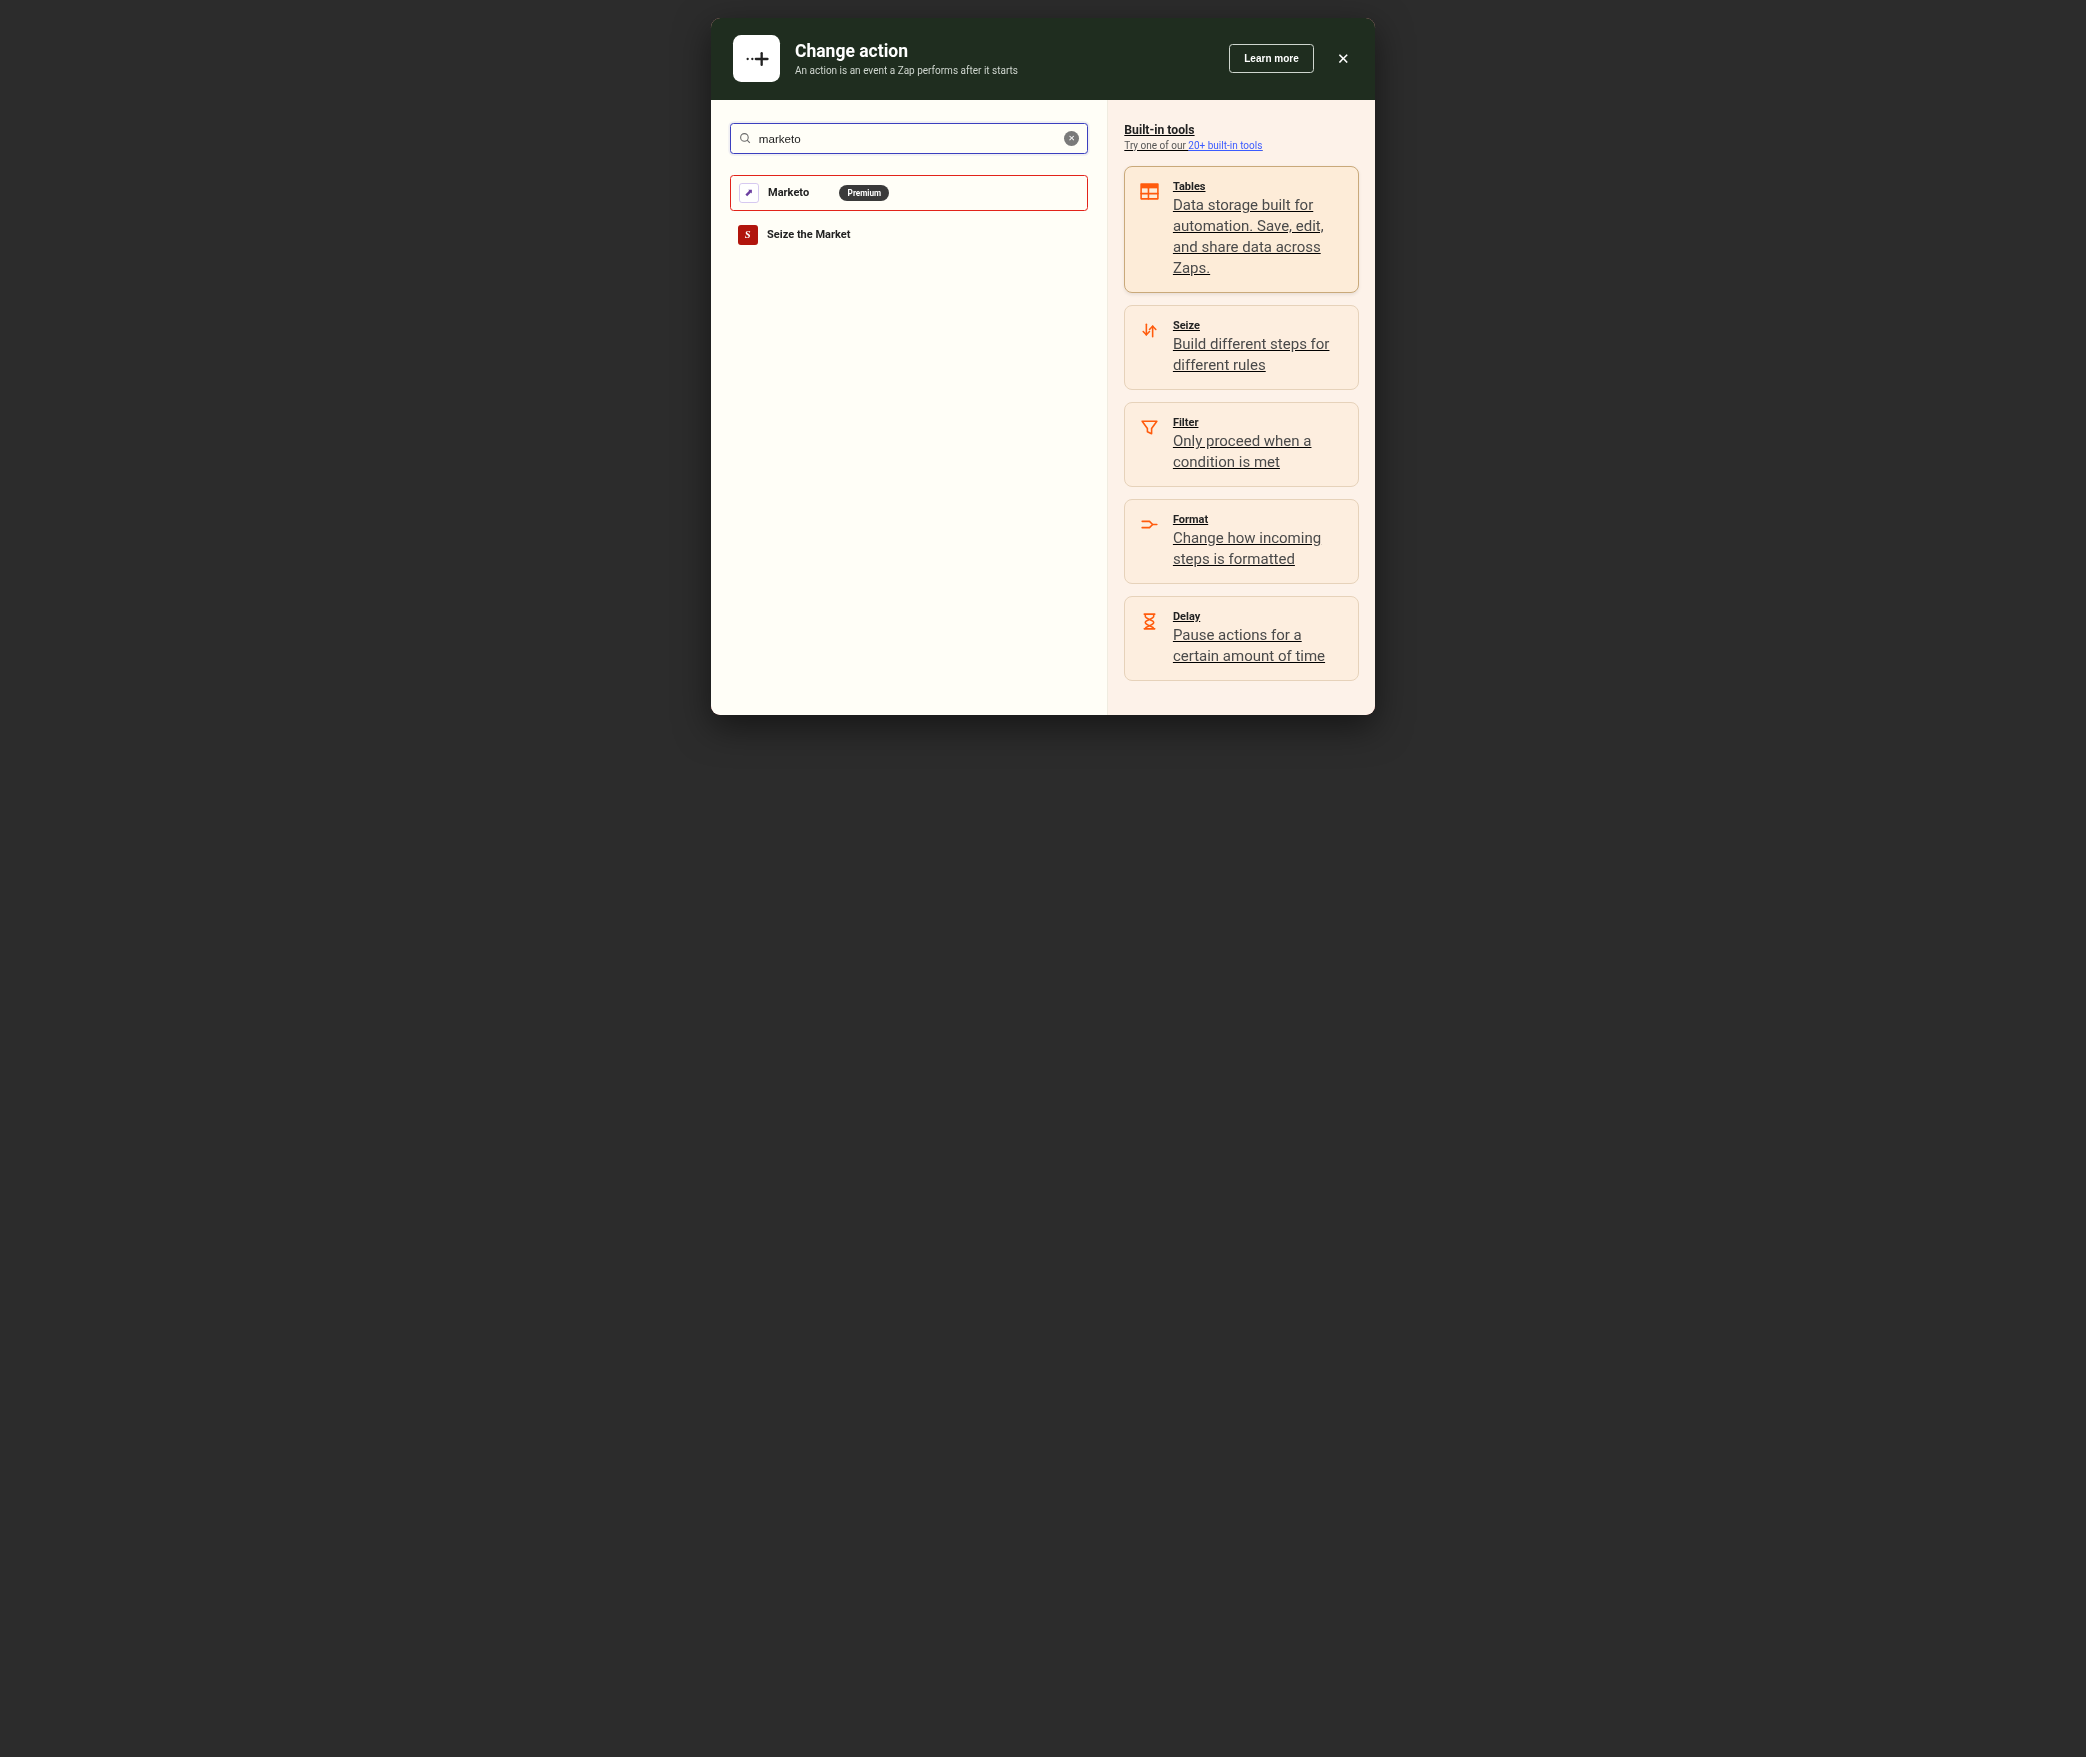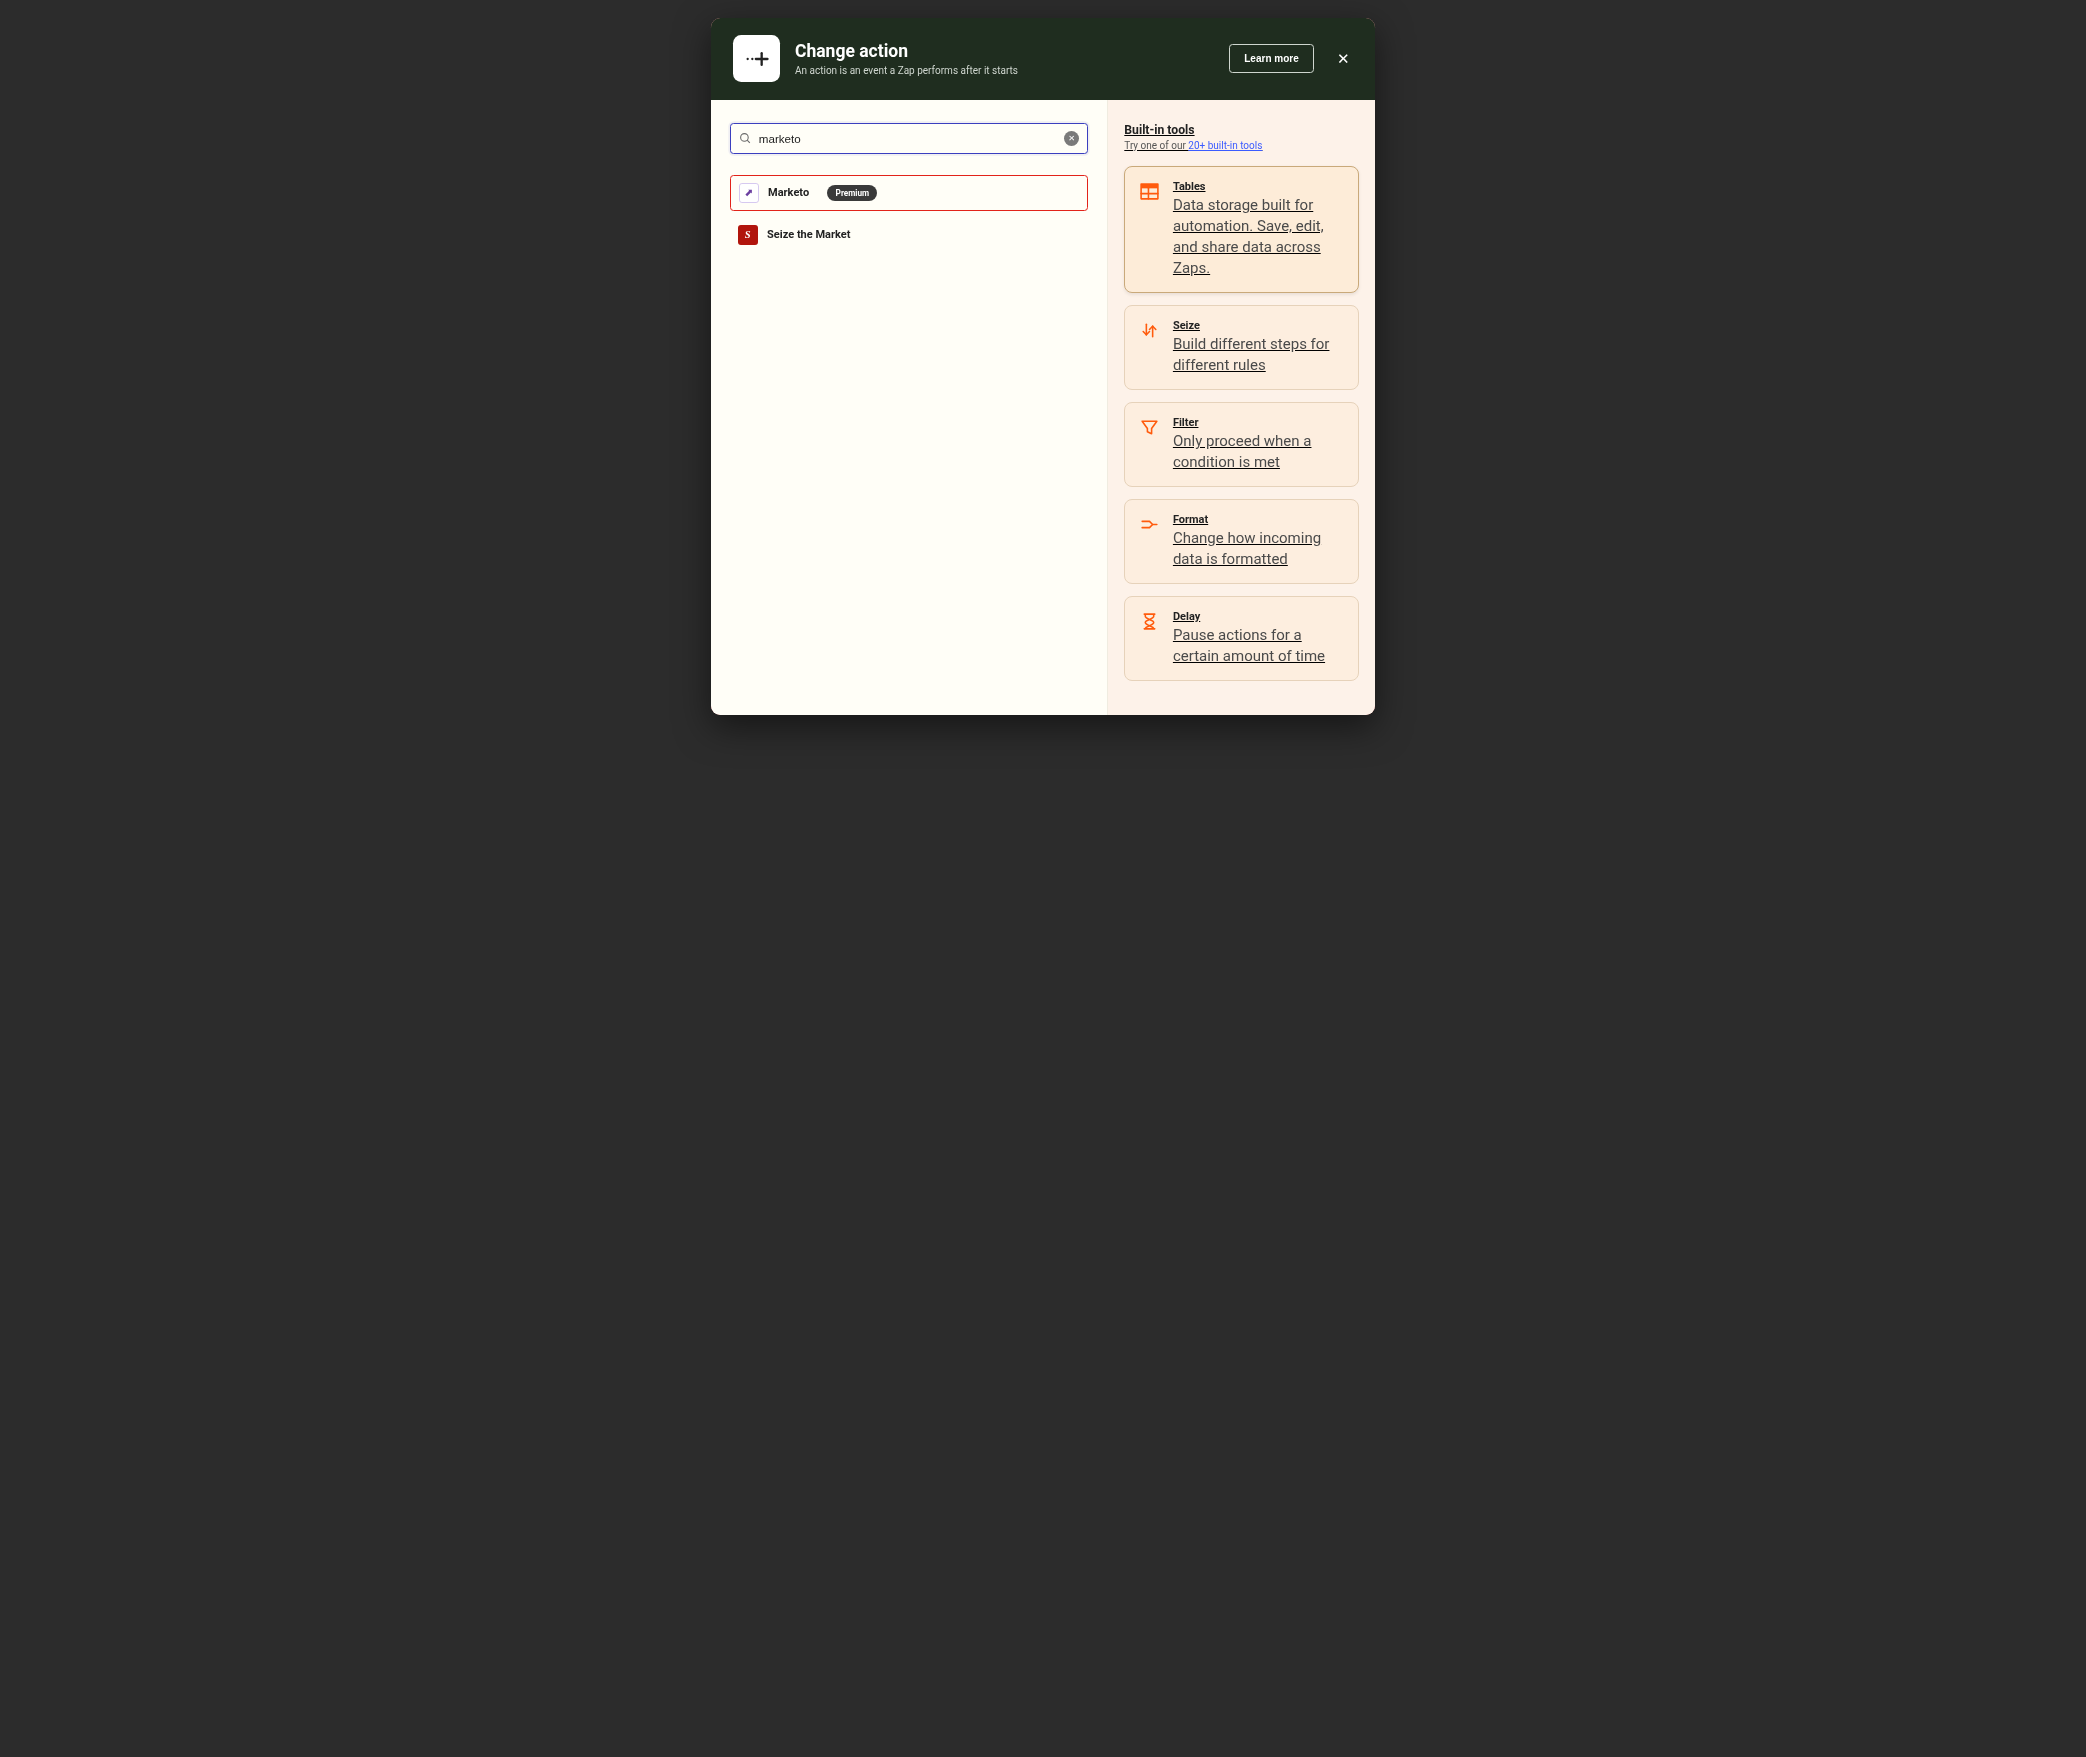--- a/index.html
+++ b/index.html
@@ -153,21 +153,21 @@
     font-weight: 700;
     color: #222;
   }
   .pill {
     background: #3a3a3a;
     color: #fff;
     font-size: 8.2px;
     font-weight: 700;
     padding: 2.9px 8.2px;
     border-radius: 582px;
-    margin-left: 9px;
+    margin-left: 21px;
   }
   .right-title {
     font-size: 12.2px;
     font-weight: 700;
     color: #222;
     margin-bottom: 3.5px;
   }
   .right-sub {
     font-size: 10px;
     color: #555;
@@ -314,21 +314,21 @@
           </div>
           <div class="tool-card">
             <div class="tool-icon">
               <svg viewBox="0 0 40 40">
                 <path d="M6 14 h14 l6 6 h8" stroke="#ff5b0d" stroke-width="3" fill="none" stroke-linecap="round" stroke-linejoin="round"></path>
                 <path d="M6 26 h14 l6 -6" stroke="#ff5b0d" stroke-width="3" fill="none" stroke-linecap="round" stroke-linejoin="round"></path>
               </svg>
             </div>
             <div>
               <div class="tool-name">Format</div>
-              <div class="tool-desc">Change how incoming data is formatted</div>
+              <div class="tool-desc">Change how incoming steps is formatted</div>
             </div>
           </div>
           <div class="tool-card">
             <div class="tool-icon">
               <svg viewBox="0 0 40 40">
                 <path d="M10 6 h20 M10 34 h20 M12 6 v4 c0 6 16 6 16 12 c0 6 -16 6 -16 12 v0 M28 6 v4 c0 6 -16 6 -16 12 c0 6 16 6 16 12" stroke="#ff5b0d" stroke-width="3" fill="none" stroke-linecap="round" stroke-linejoin="round"></path>
               </svg>
             </div>
             <div>
               <div class="tool-name">Delay</div>

